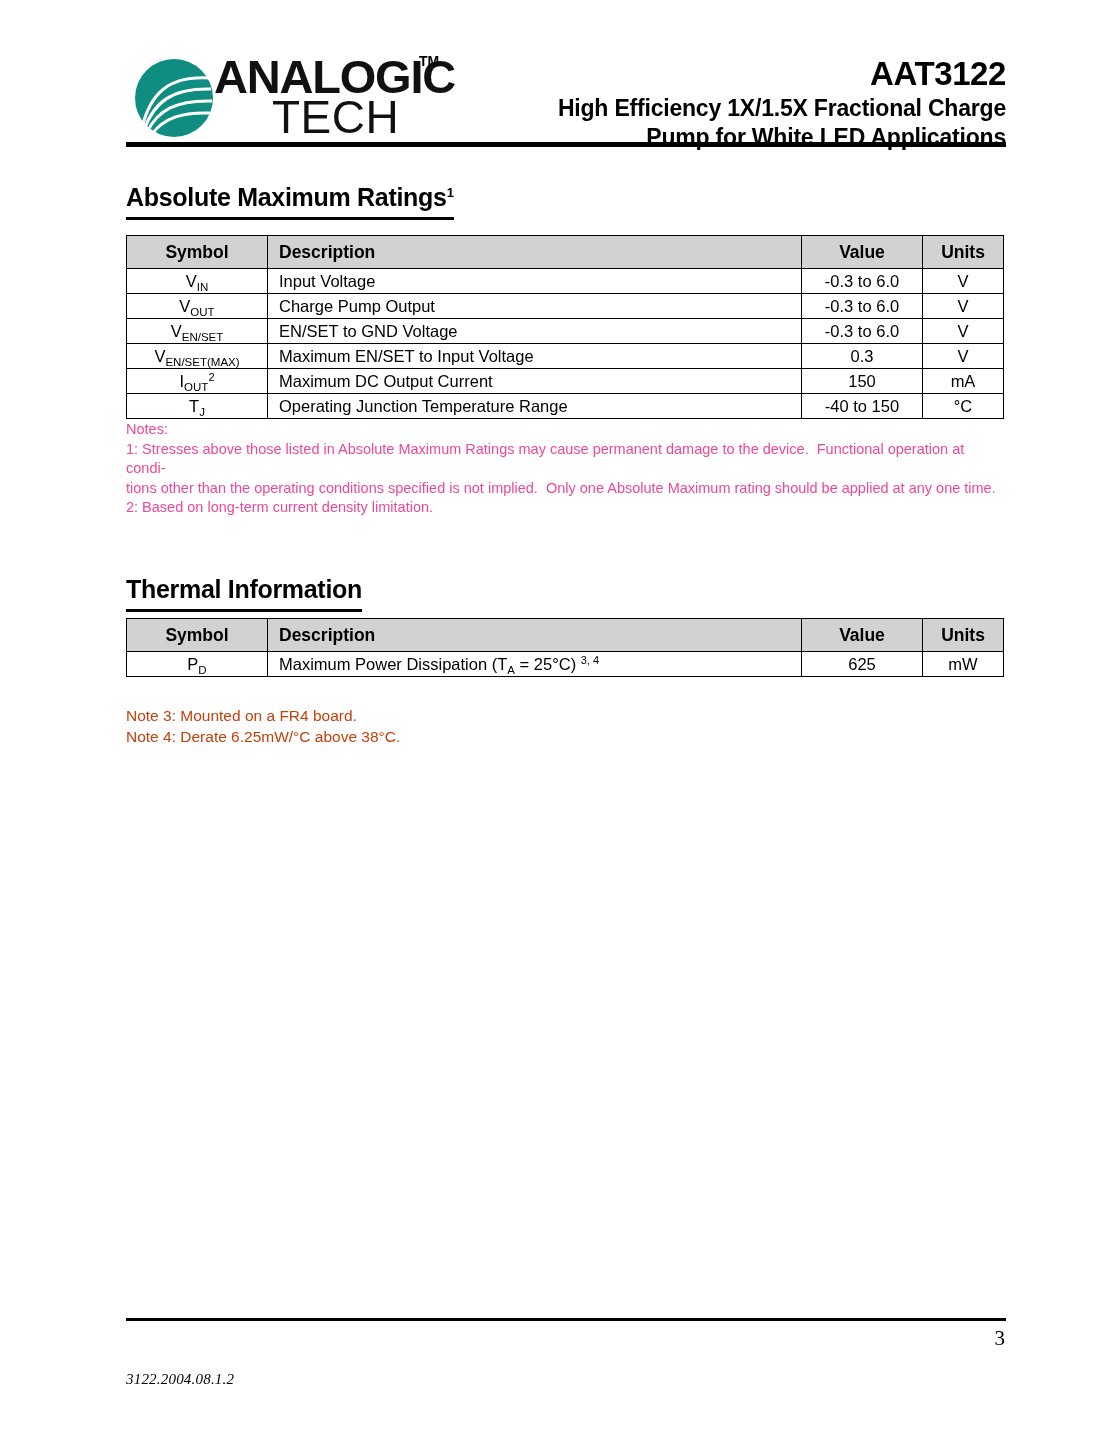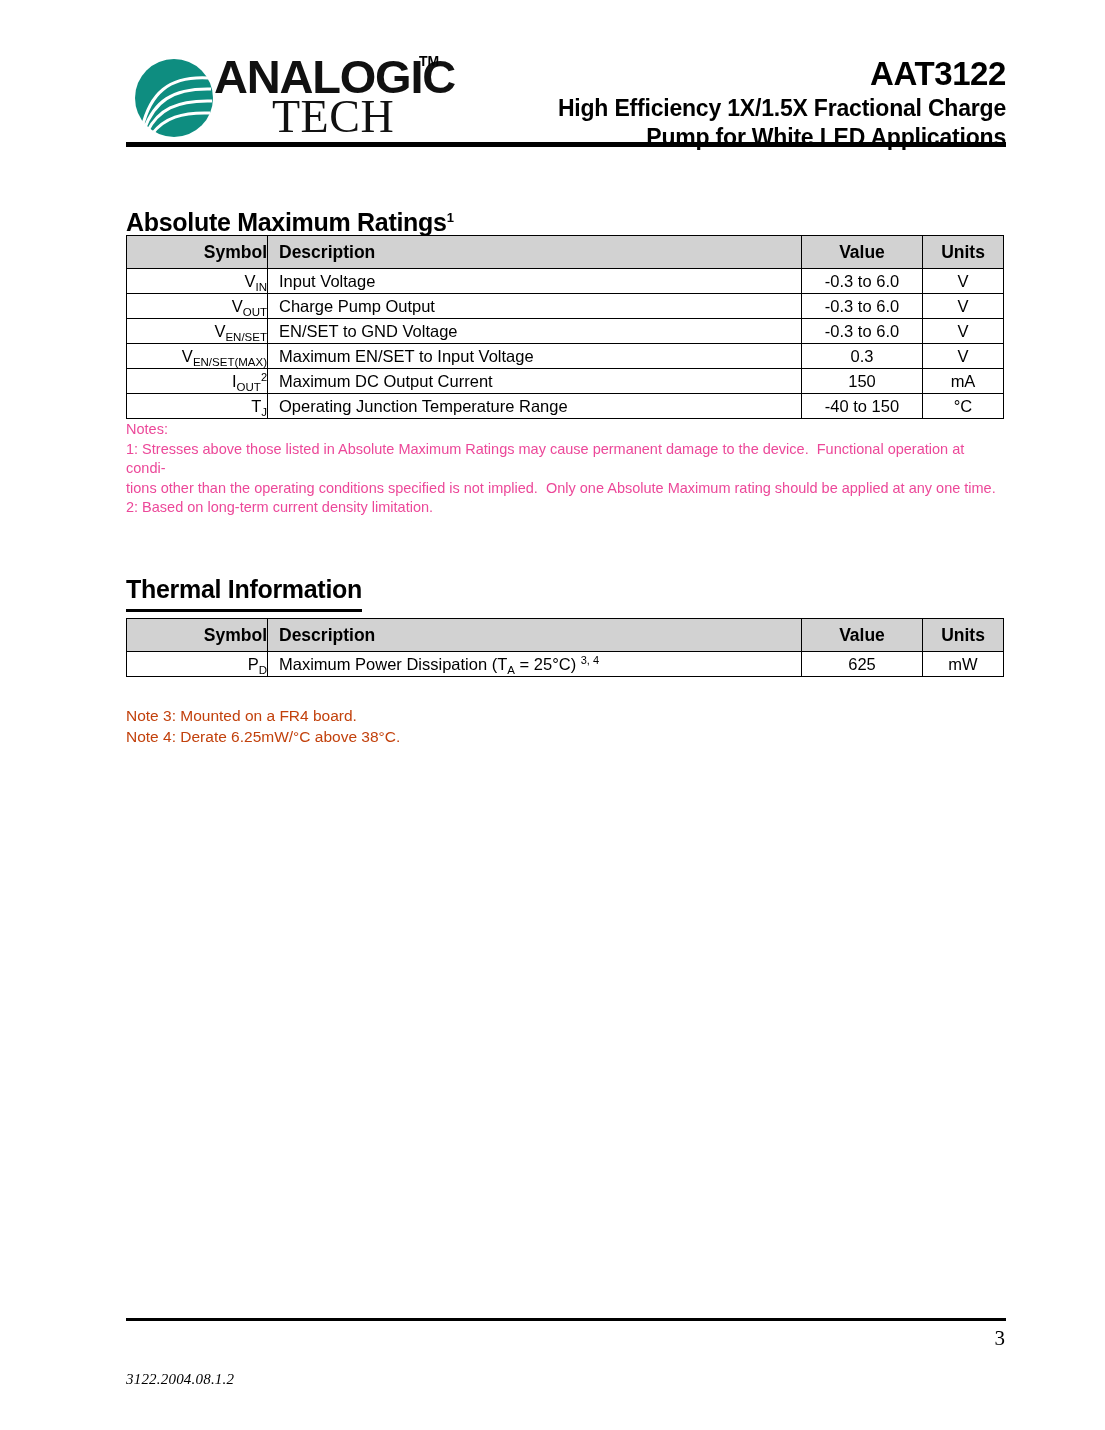--- a/index.html
+++ b/index.html
@@ -72,21 +72,21 @@
   }
   .logo-tech {
     position: absolute;
     left: 58px;
     top: 40px;
     font-size: 46px;
     font-weight: normal;
     letter-spacing: 0.5px;
     line-height: 50px;
     color: #111111;
-    font-family: Liberation Serif, serif;
+    font-family: Liberation Sans, sans-serif;
     text-align: center;
   }
 
   .titles {
     position: absolute;
     right: 0px;
     top: 14px;
     width: 600px;
     text-align: right;
   }
@@ -142,21 +142,21 @@
     border: 1.4px solid #000000;
     padding: 0;
     height: 24px;
   }
   .dtable thead th {
     background: #d2d2d2;
     font-weight: bold;
     font-size: 17.5px;
     height: 32px;
   }
-  .dtable .c-symbol  { width: 140px; text-align: right; }
+  .dtable .c-symbol  { width: 140px; text-align: center; }
   .dtable .c-desc    { text-align: left; padding-left: 11px; }
   .dtable .c-value   { width: 120px; text-align: center; }
   .dtable .c-units   { width: 80px;  text-align: center; }
   .dtable thead .c-desc { text-align: left; padding-left: 11px; }
 
   .sub { font-size: 11.5px; vertical-align: baseline; position: relative; top: 4px; }
   .sup-note { font-size: 11px; vertical-align: super; line-height: 0; }
 
   
   .notes {
@@ -228,21 +228,21 @@
     </div>
 
     <div class="titles">
       <div class="part-number">AAT3122</div>
       <div class="subtitle-line">High Efficiency 1X/1.5X Fractional Charge</div>
       <div class="subtitle-line">Pump for White LED Applications</div>
     </div>
   </div>
   <div class="header-rule"></div>
 
-  <div class="section-title" style="left:126px; top:208px;">
+  <div class="section-title" style="left:126px; top:183px;">
     <span>Absolute Maximum Ratings</span><sup>1</sup>
   </div>
 
   <table class="dtable" style="top:235px;">
     <thead>
       <tr>
         <th class="c-symbol">Symbol</th>
         <th class="c-desc">Description</th>
         <th class="c-value">Value</th>
         <th class="c-units">Units</th>

